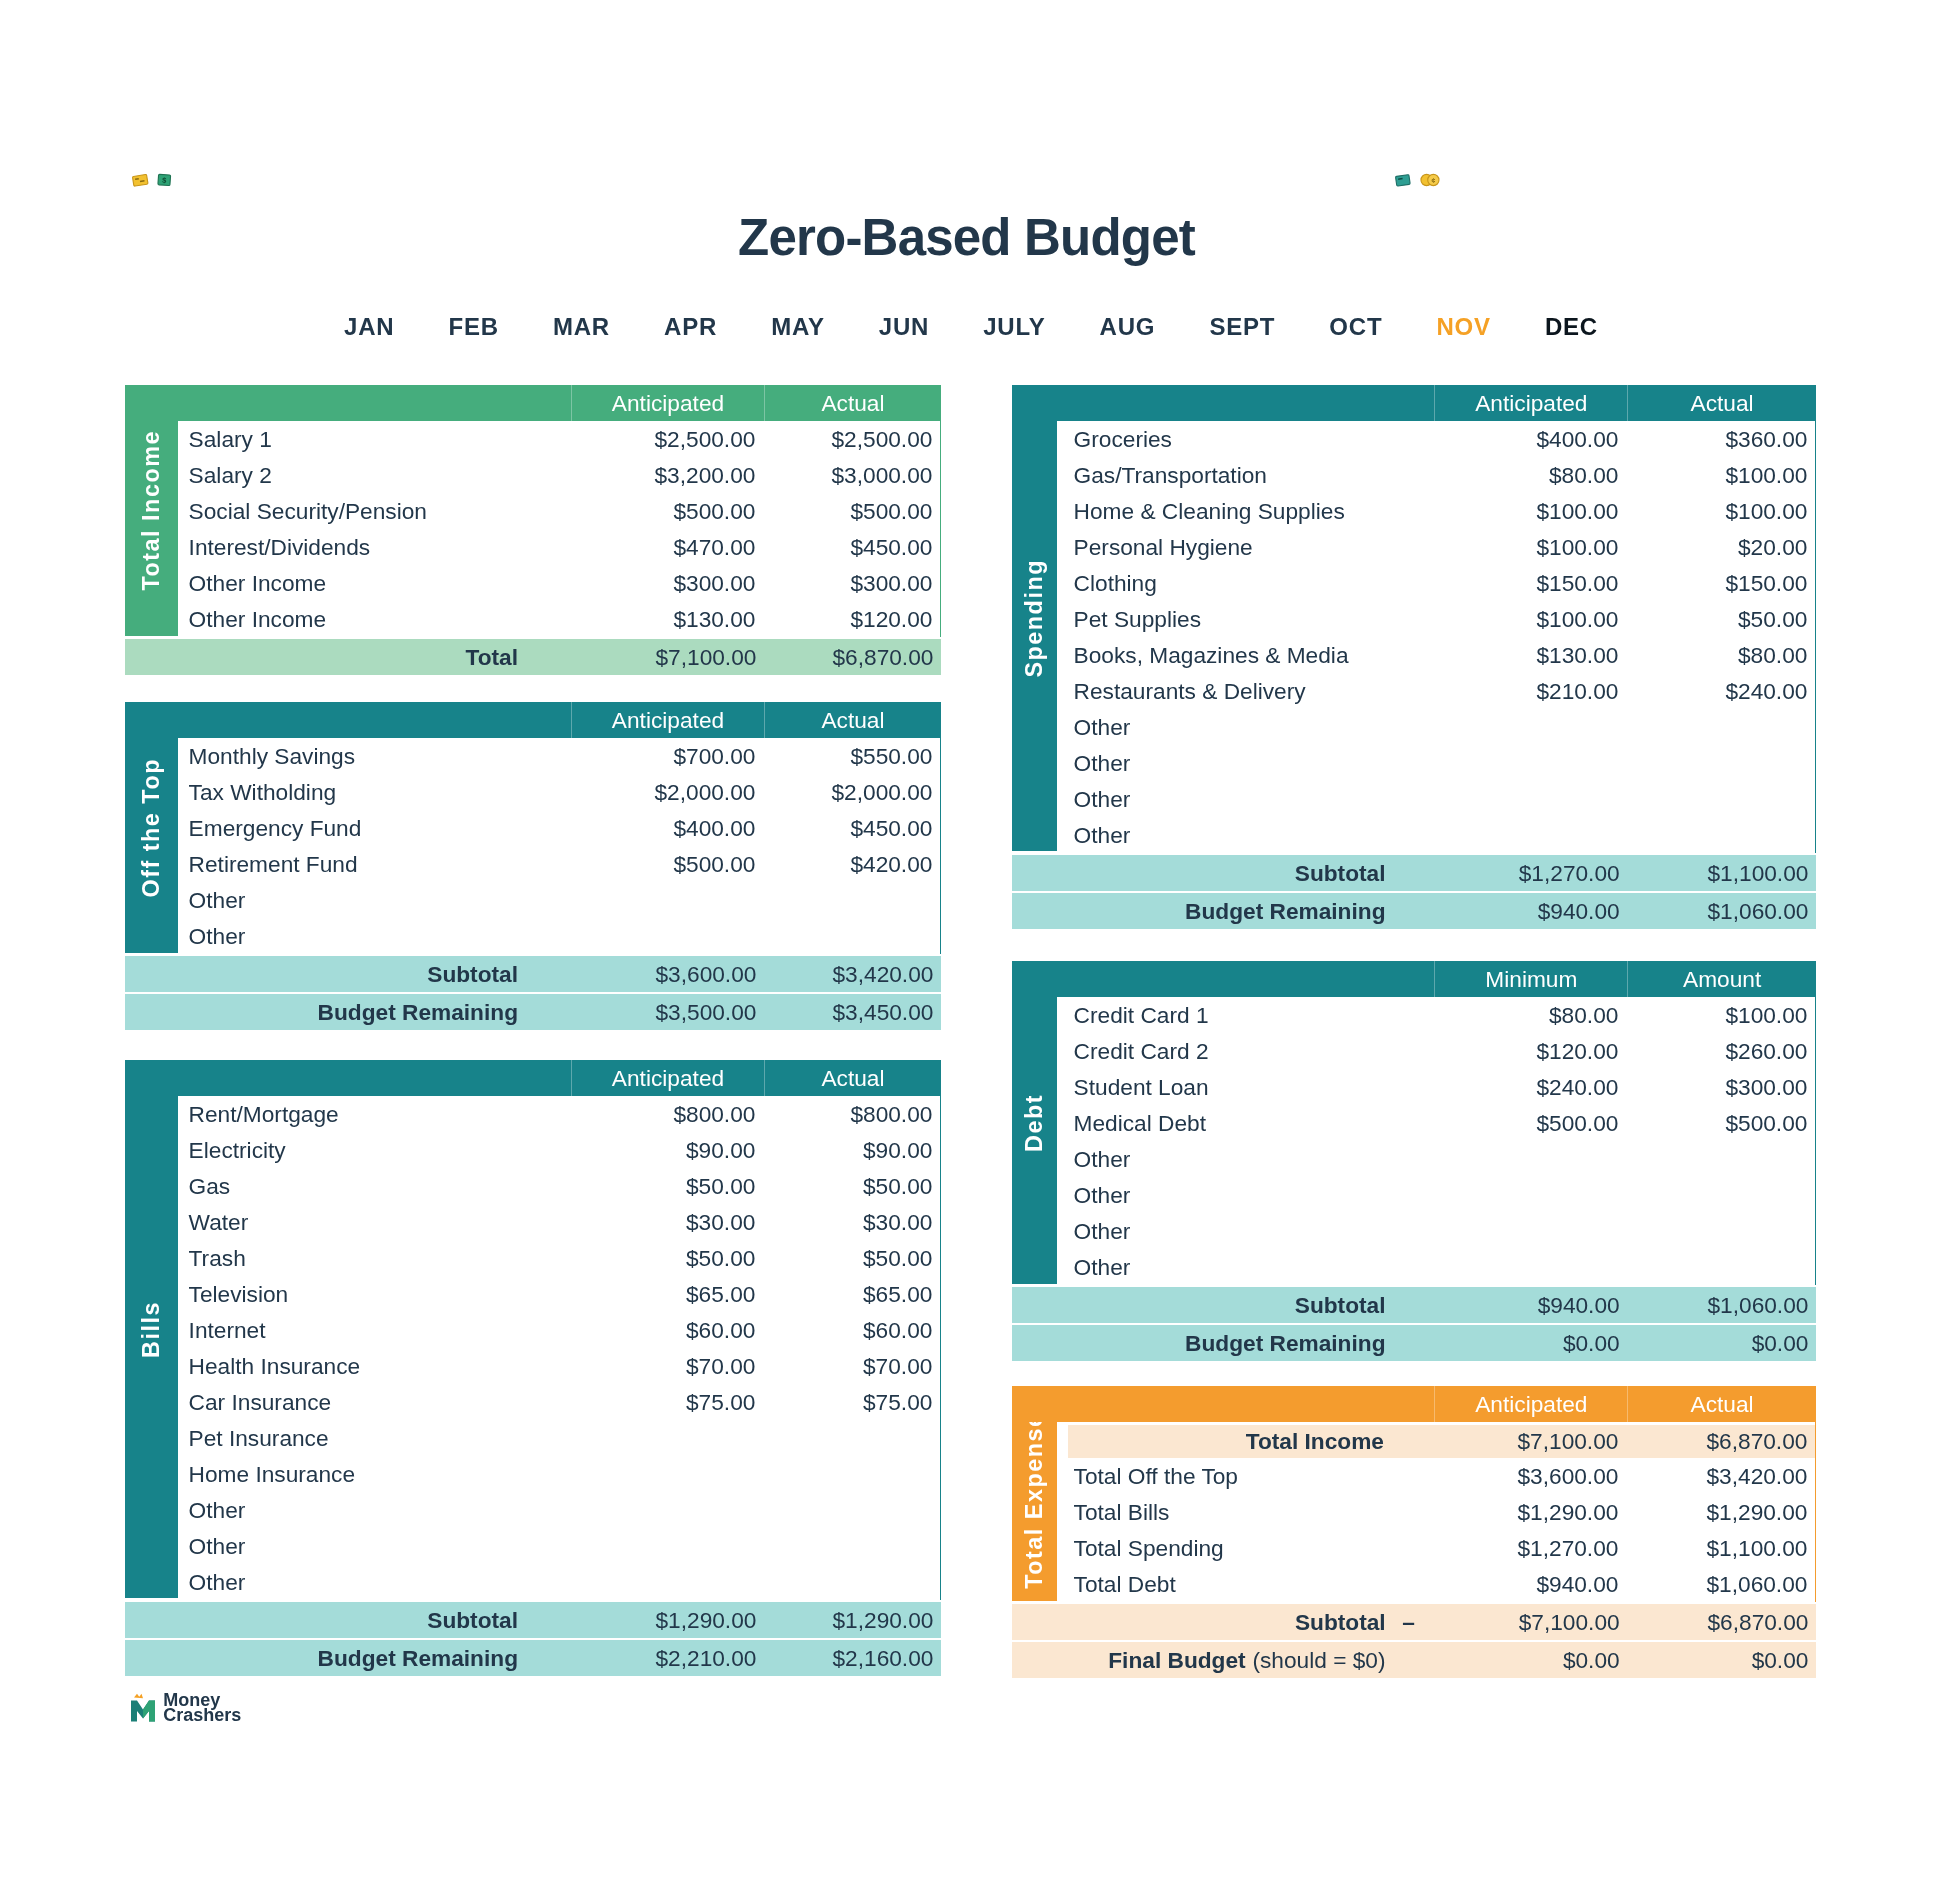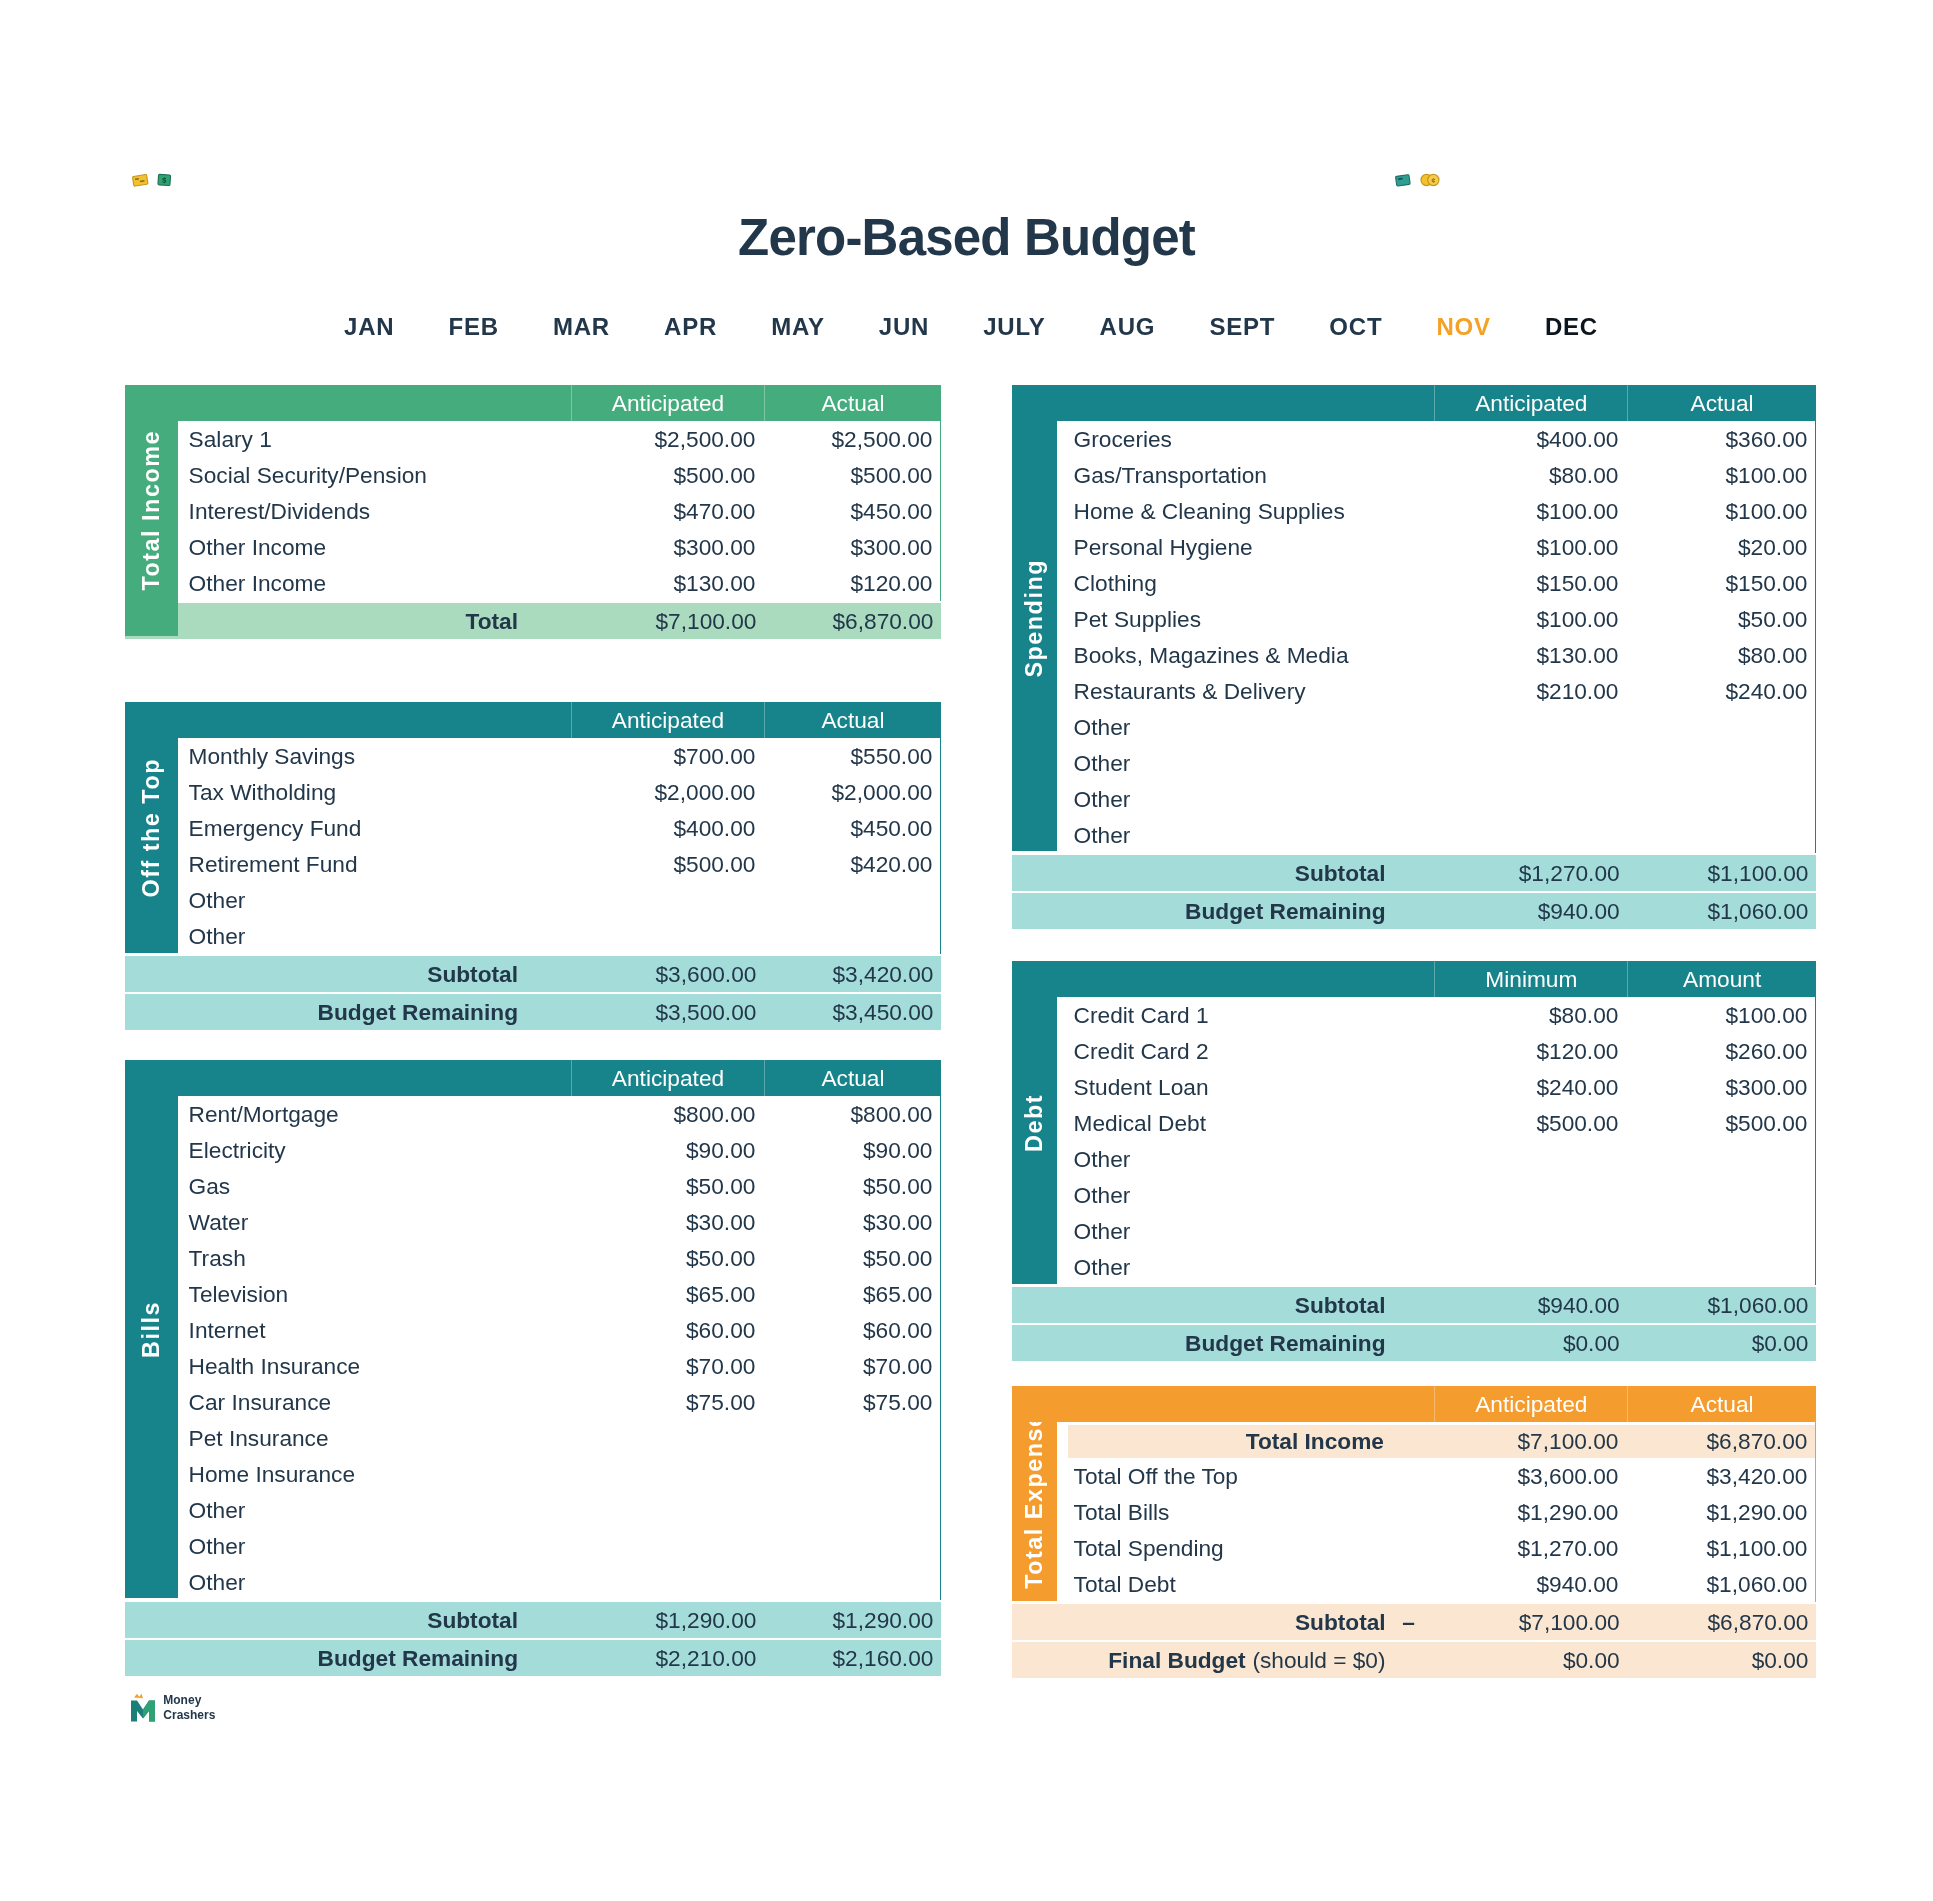--- a/index.html
+++ b/index.html
@@ -60,21 +60,21 @@
   .frow .flabel .dash{margin-left:16.6px;}
   .frow .flabel .sfx{font-weight:normal;margin-left:6.8px;}
   .frow .v{width:var(--c1);text-align:right;padding-right:7.6px;box-sizing:border-box;white-space:nowrap;}
   .frow .v.v2w{width:var(--c2);}
 
   .icon-group{position:absolute;display:flex;gap:6px;align-items:center;}
   #icons-left{left:130px;top:171px;}
   #icons-right{left:1393px;top:171px;}
 
   .logo{position:absolute;left:128px;top:1693px;display:flex;align-items:center;gap:5.3px;}
-  .logo-text{font-size:12px;line-height:15px;font-weight:bold;color:var(--navy);}
+  .logo-text{font-size:18px;line-height:15px;font-weight:bold;color:var(--navy);}
 </style>
 </head>
 <body>
 
 <div class="page" style="--navy: #22374A; --green: #45AD7D; --green-light: #ABDBBF; --teal: #17838A; --teal-light: #A4DCD9; --orange: #F49C2E; --orange-light: #FBE7D1; --accent: #F5A125; --dec: #0C161E;">
 
   <div class="icon-group" id="icons-left">
     <svg width="19.6" height="18" viewBox="0 0 26 24">
       <g transform="rotate(-9 13 12)">
         <rect x="4" y="6" width="19" height="13" rx="1.5" fill="#F2C130" stroke="#C8961B" stroke-width="1.5"></rect>
@@ -131,20 +131,25 @@
       <div class="hcell c1">Anticipated</div>
       <div class="hcell c2">Actual</div>
     </div>
     <div class="rows">
           <div class="row">
             <div class="name">Salary 1</div>
             <div class="v">$2,500.00</div>
             <div class="v v2w">$2,500.00</div>
           </div>
           <div class="row">
+            <div class="name">Salary 2</div>
+            <div class="v">$3,200.00</div>
+            <div class="v v2w">$3,000.00</div>
+          </div>
+          <div class="row">
             <div class="name">Social Security/Pension</div>
             <div class="v">$500.00</div>
             <div class="v v2w">$500.00</div>
           </div>
           <div class="row">
             <div class="name">Interest/Dividends</div>
             <div class="v">$470.00</div>
             <div class="v v2w">$450.00</div>
           </div>
           <div class="row">

